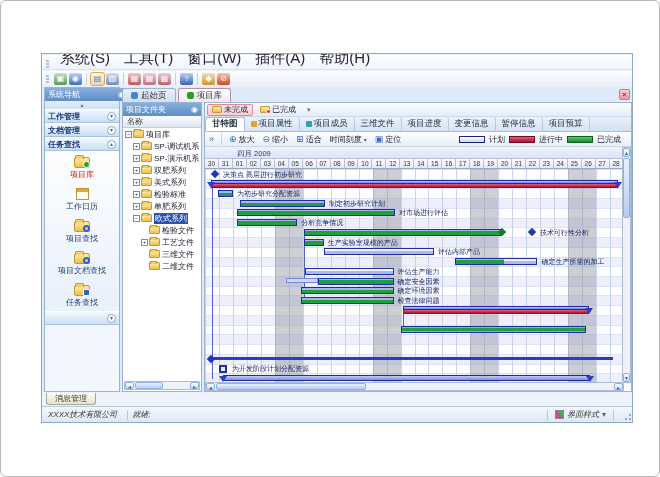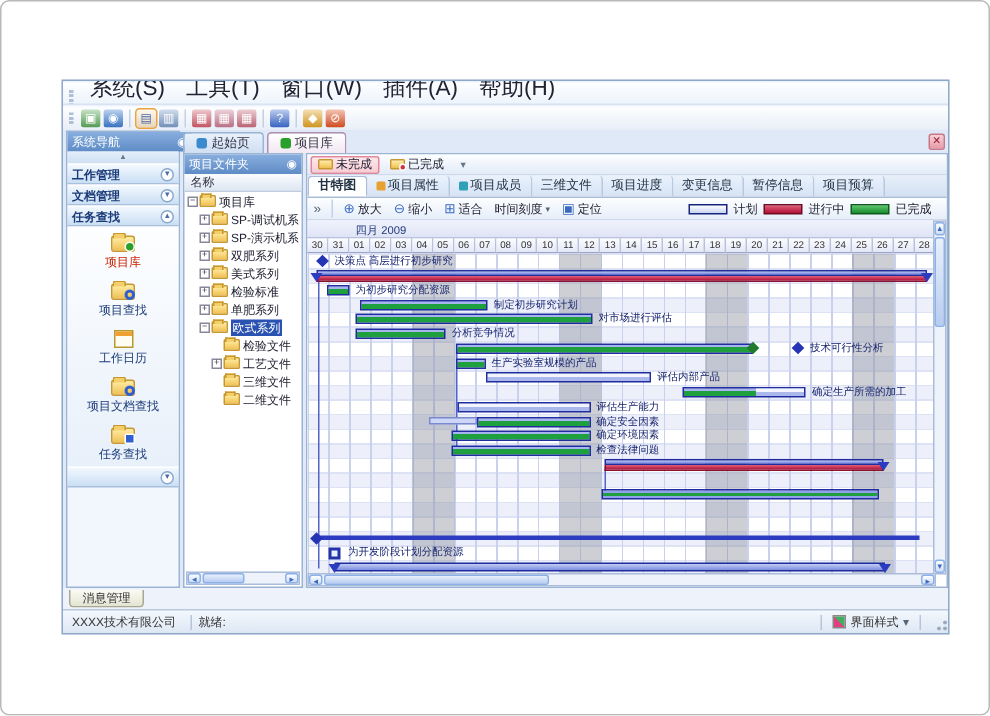--- a/index.html
+++ b/index.html
@@ -92,21 +92,21 @@
   .t-box{width:8px;height:8px;border:2px solid #2233aa;background:#e8eefc;}
   .dual-top{height:4px;border:1px solid #1f2d9e;background:linear-gradient(180deg,#c2ccf4,#6a7ade);}
   .dual-bot{height:4px;border:1px solid #8a1030;border-top:none;background:linear-gradient(180deg,#e06078,#b01038);}
   .tri{position:absolute;width:0;height:0;border-left:4px solid transparent;border-right:4px solid transparent;border-top:6px solid #2c3cc0;}
   .dia{position:absolute;width:6px;height:6px;background:#2434b4;transform:rotate(45deg);}
   .dia.green{background:#1f7a2e;}
   .tlab{position:absolute;font-size:7px;line-height:8px;color:#16246e;white-space:nowrap;}
   .seg-plan{position:absolute;right:0;top:0;bottom:0;background:linear-gradient(180deg,#f2f5ff 0 45%,#aab8ec 45% 100%);}
   
   .docktab{position:absolute;left:4px;top:339px;height:12px;padding:0 8px;background:linear-gradient(180deg,#fbfbf4,#e4e4d4);border:1px solid #a8a890;border-top:none;border-radius:0 0 3px 3px;font-size:8px;color:#333;line-height:11px;}
-  .statusbar{position:absolute;left:0;top:352px;width:590px;height:16px;background:linear-gradient(180deg,#f4f8fd,#dde7f4);border-top:1px solid #b8c8de;display:flex;align-items:center;font-size:8px;color:#333;}
+  .statusbar{position:absolute;left:0;top:352px;width:590px;height:16px;background:linear-gradient(180deg,#f4f8fd,#dde7f4);border-top:1px solid #b8c8de;display:flex;align-items:center;font-size:8px;color:#333;font-style:italic;}
   .ssep{width:1px;height:10px;background:#b8c4d8;margin:0 4px;}
   .styleicon{width:9px;height:9px;margin:0 3px;background:linear-gradient(45deg,#e04080 0 50%,#40b060 50% 100%);border:1px solid #888;}
   .gripcorner{margin-left:4px;width:10px;height:12px;background:
      radial-gradient(circle at 8px 10px,#9ab 1px,transparent 1.5px),
      radial-gradient(circle at 8px 6px,#9ab 1px,transparent 1.5px),
      radial-gradient(circle at 4px 10px,#9ab 1px,transparent 1.5px);}
 </style>
 </head>
 <body>
 
@@ -164,31 +164,31 @@
               <div class="nav-item sel">
                 <div class="icon-wrap">
                   <div class="folder">
                     <div class="badge" style="background:#2aa02a"></div>
                   </div>
                 </div>
                 <div class="lbl">项目库</div>
               </div>
               <div class="nav-item">
                 <div class="icon-wrap">
+                  <div class="cal"></div>
+                </div>
+                <div class="lbl">工作日历</div>
+              </div>
+              <div class="nav-item">
+                <div class="icon-wrap">
                   <div class="folder">
                     <div class="badge ring" style="background:#3060d0"></div>
                   </div>
                 </div>
                 <div class="lbl">项目查找</div>
-              </div>
-              <div class="nav-item">
-                <div class="icon-wrap">
-                  <div class="cal"></div>
-                </div>
-                <div class="lbl">工作日历</div>
               </div>
               <div class="nav-item">
                 <div class="icon-wrap">
                   <div class="folder">
                     <div class="badge ring" style="background:#3060d0"></div>
                   </div>
                 </div>
                 <div class="lbl">项目文档查找</div>
               </div>
               <div class="nav-item">

